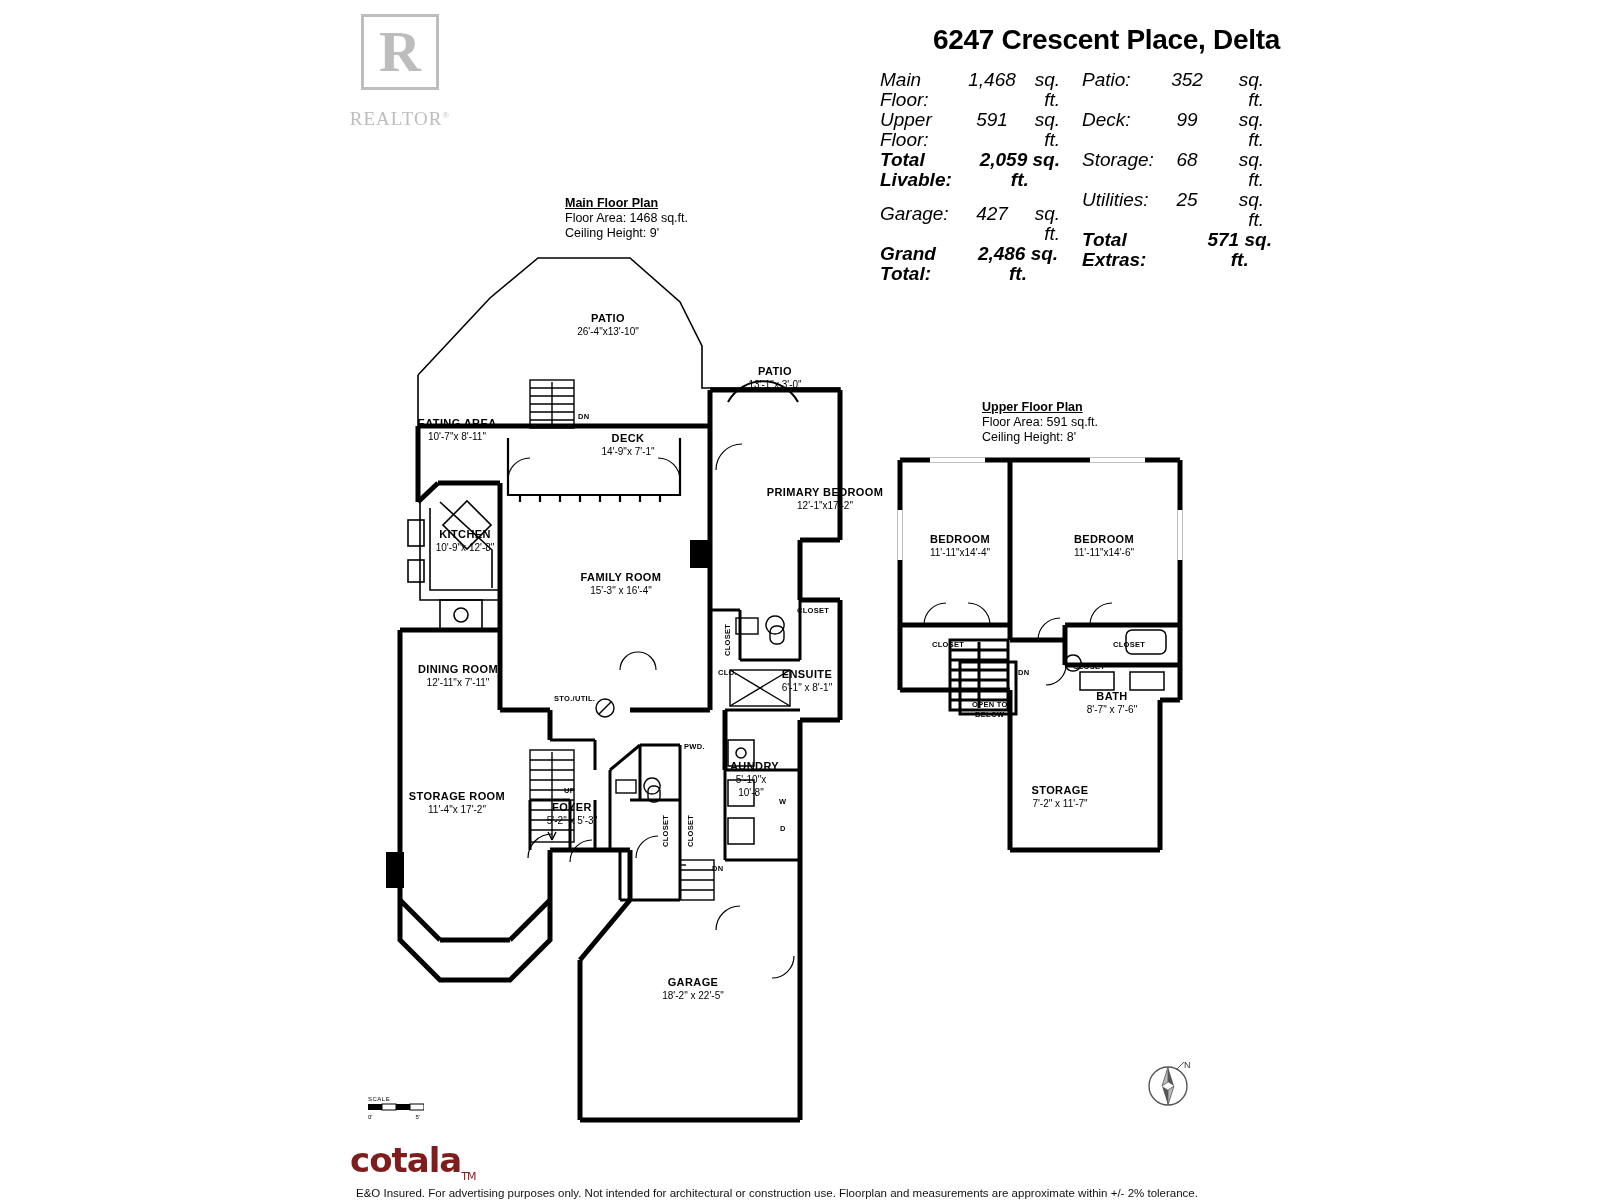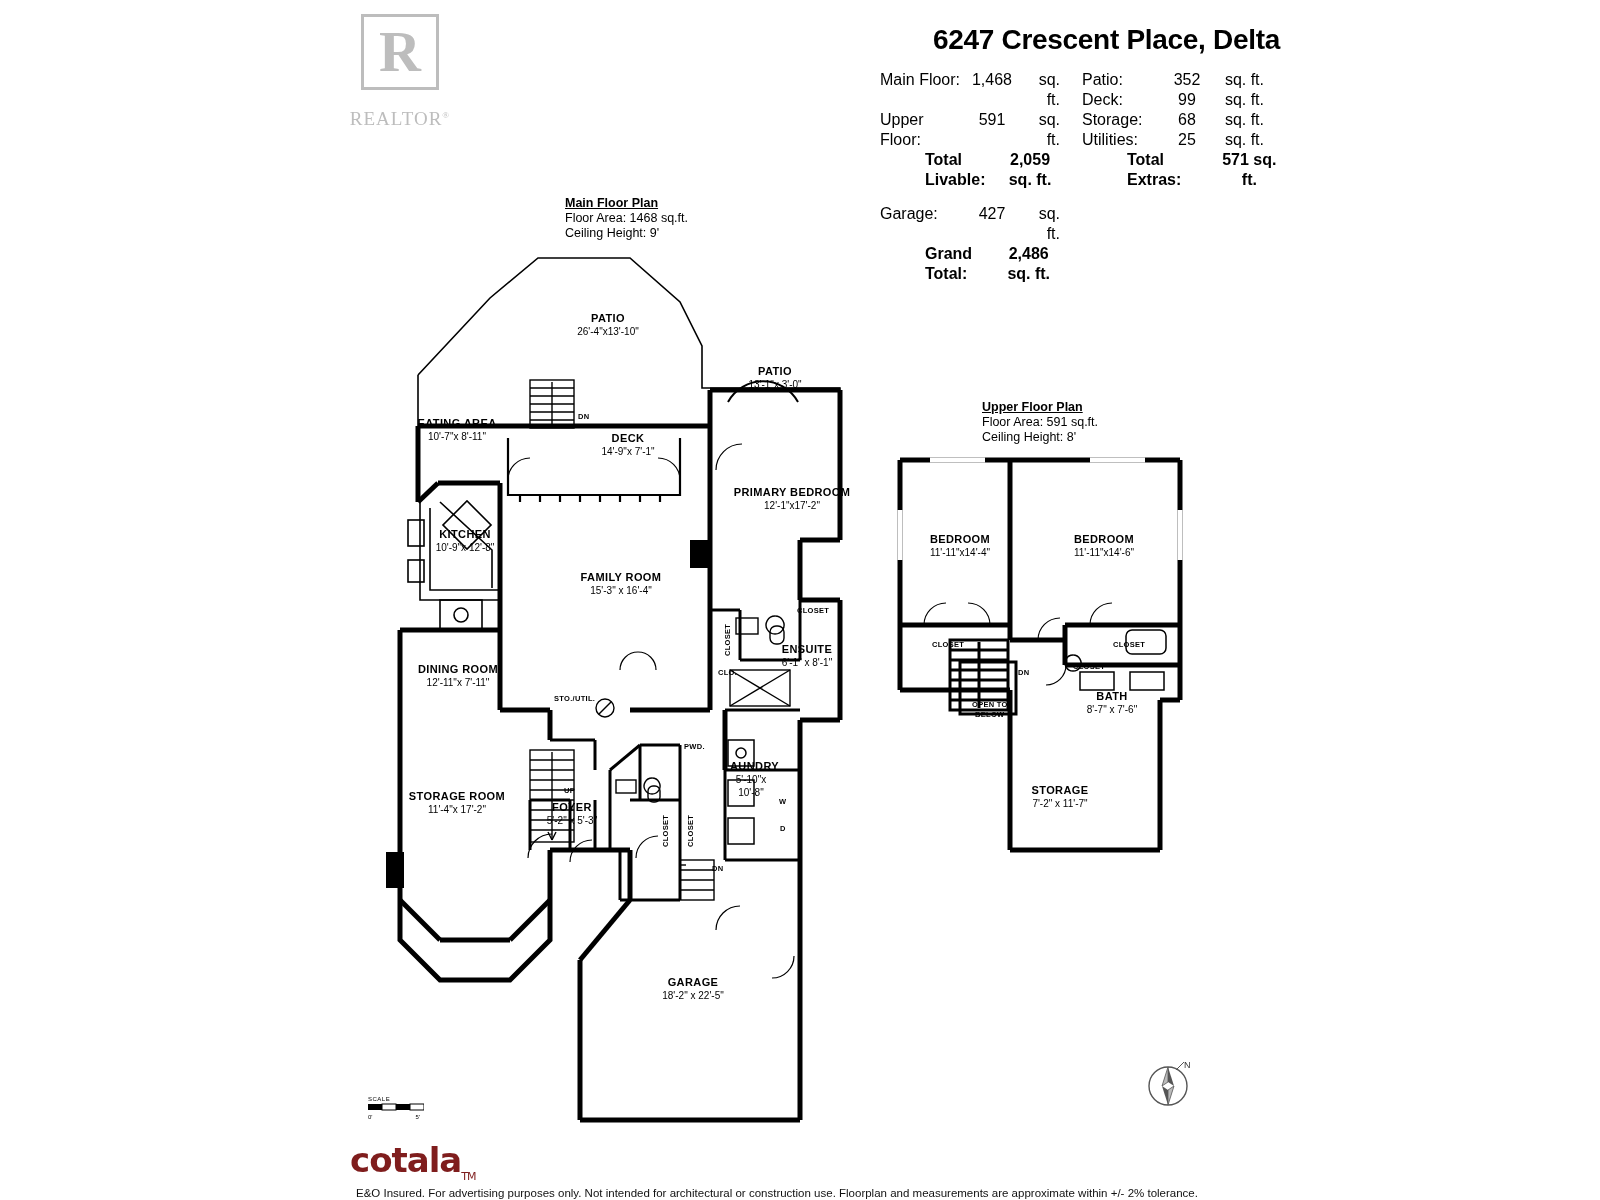--- a/index.html
+++ b/index.html
@@ -27,26 +27,26 @@
     text-align:center; font-family:"Liberation Serif", serif;
     letter-spacing:1px; font-size:19px; color:#bdbdbd; margin-top:18px;
   }
   #realtor-logo .word sup { font-size:9px; }
 
   #title {
     left:760px; top:24px; width:520px; text-align:right;
     font-size:28px; font-weight:bold; letter-spacing:-0.3px;
   }
 
-  .sumtable { font-size:16px; line-height:20px; }
+  .sumtable { font-size:19px; line-height:20px;font-style:italic; }
   .sumrow { display:flex; }
   .sumrow .k { text-align:left; }
   .sumrow .v { text-align:center; }
   .sumrow .u { text-align:right; width:44px; padding-left:4px; }
-  .bold { font-weight:bold;margin-left:45px; }
+  .bold { font-weight:bold; }
 
   #summary-left { left:880px; top:70px; width:180px; }
   #summary-left .k { width:104px; }
   #summary-left .v { width:72px; }
   #summary-left .wide .k { width:auto; }
   #summary-left .wide .v { width:auto; padding-left:5px; }
 
   #summary-right { left:1082px; top:70px; width:200px; }
   #summary-right .k { width:76px; }
   #summary-right .v { width:58px; }
@@ -344,33 +344,33 @@
   <div class="dim">10'-7"x 8'-11"</div>
 </div>
 <div class="abs room" style="left:573px; top:432px; width:110px;">
   <div class="nm">DECK</div>
   <div class="dim">14'-9"x 7'-1"</div>
 </div>
 <div class="abs room" style="left:410px; top:528px; width:110px;">
   <div class="nm">KITCHEN</div>
   <div class="dim">10'-9"x 12'-8"</div>
 </div>
-<div class="abs room" style="left:712px; top:486px; width:160px;">
+<div class="abs room" style="left:745px; top:486px; width:160px;">
   <div class="nm">PRIMARY BEDROOM</div>
   <div class="dim">12'-1"x17'-2"</div>
 </div>
 <div class="abs room" style="left:548px; top:571px; width:146px;">
   <div class="nm">FAMILY ROOM</div>
   <div class="dim">15'-3" x 16'-4"</div>
 </div>
 <div class="abs room" style="left:392px; top:663px; width:132px;">
   <div class="nm">DINING ROOM</div>
   <div class="dim">12'-11"x 7'-11"</div>
 </div>
-<div class="abs room" style="left:758px; top:643px; width:98px;">
+<div class="abs room" style="left:758px; top:668px; width:98px;">
   <div class="nm">ENSUITE</div>
   <div class="dim">6'-1" x 8'-1"</div>
 </div>
 <div class="abs room" style="left:390px; top:790px; width:134px;">
   <div class="nm">STORAGE ROOM</div>
   <div class="dim">11'-4"x 17'-2"</div>
 </div>
 <div class="abs room" style="left:524px; top:801px; width:96px;">
   <div class="nm">FOYER</div>
   <div class="dim">5'-2" x  5'-3"</div>

